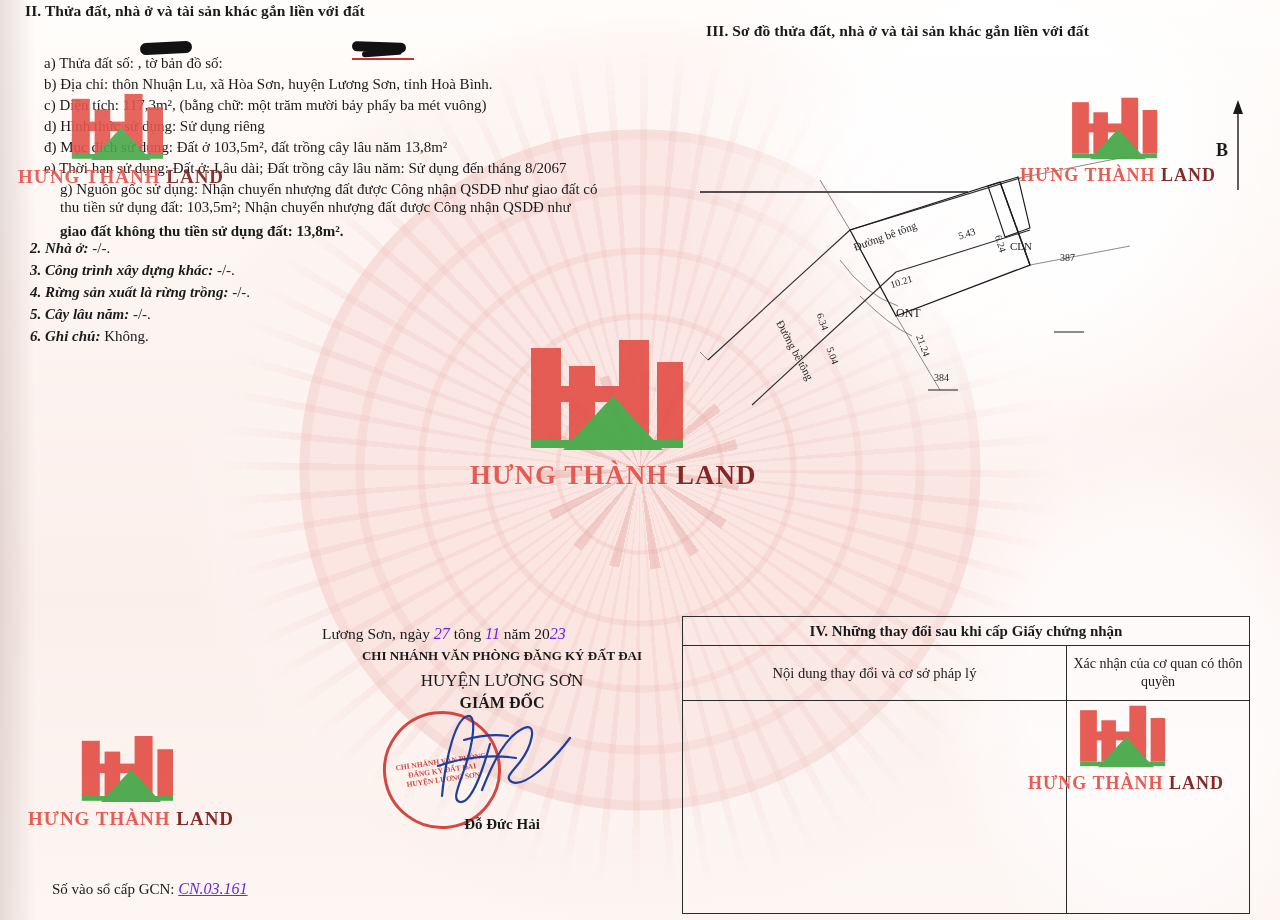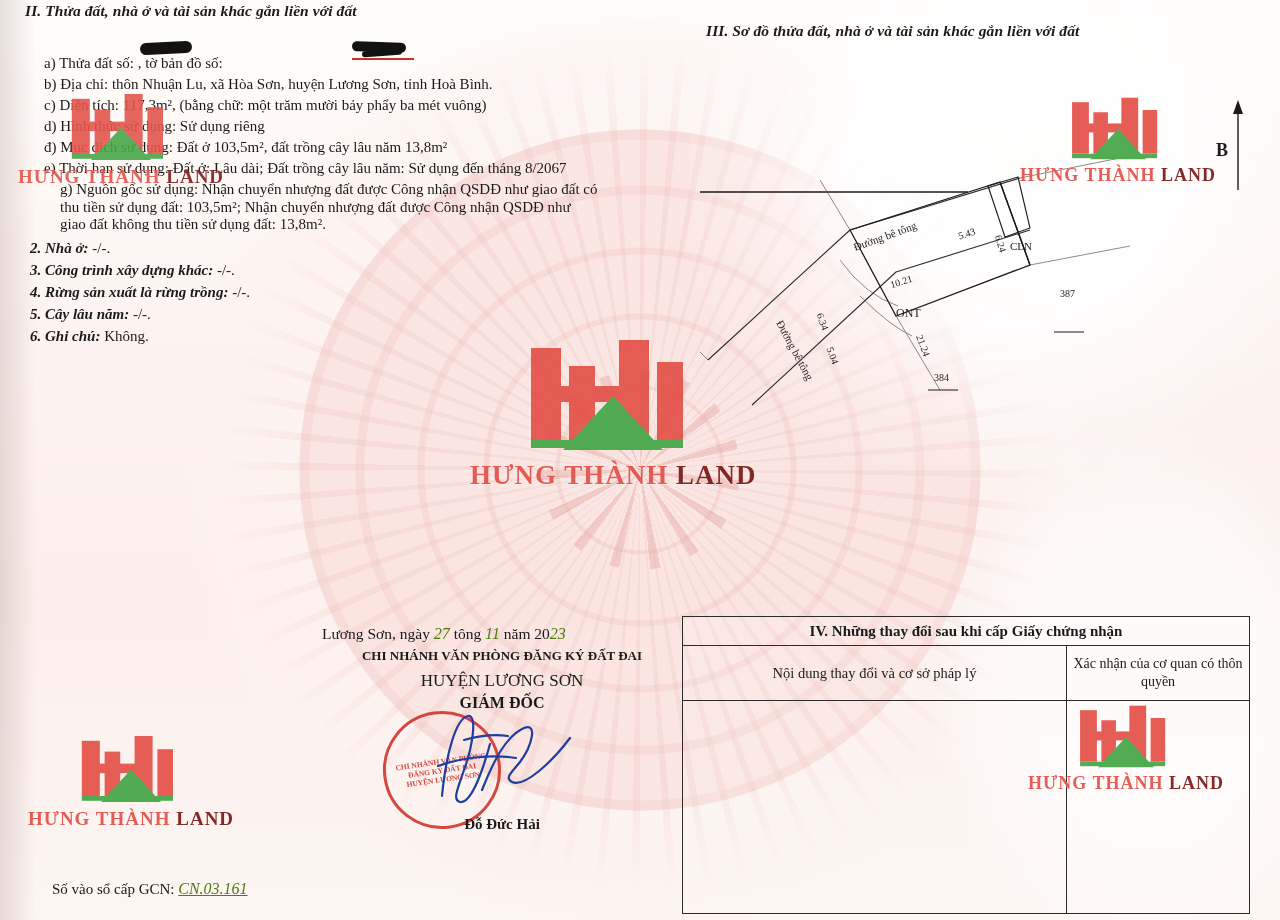--- a/index.html
+++ b/index.html
@@ -68,38 +68,38 @@
     pointer-events:none;
   }
   .shadowEdge{
     position:absolute;left:0;top:0;width:36px;height:920px;
     background:linear-gradient(90deg, rgba(150,120,115,0.22), rgba(255,255,255,0));
     pointer-events:none;
   }
 
   
   .sec-head{
-    position:absolute;font-weight:bold;font-size:15.5px;letter-spacing:.1px;font-style:italic;
+    position:absolute;font-weight:bold;font-size:15.5px;letter-spacing:.1px;
   }
   #secII{left:25px;top:2px;}
   #secIII{left:706px;top:22px;}
   .italic{font-style:italic;}
 
   #lot-label{left:38px;top:34px;font-style:italic;font-weight:bold;font-size:15px;}
   .line{position:absolute;font-size:15px;white-space:nowrap;}
 
   #l-a{left:44px;top:55px;}
   #l-b{left:44px;top:76px;}
   #l-c{left:44px;top:97px;}
   #l-d1{left:44px;top:118px;}
   #l-d2{left:44px;top:139px;}
   #l-e{left:44px;top:160px;}
   #l-e2{left:60px;top:181px;}
   #l-e3{left:60px;top:199px;}
-  #l-e4{left:60px;top:216px;}
+  #l-e4{left:60px;top:223px;font-weight:bold;}
   #l-2{left:30px;top:240px;font-style:italic;font-weight:bold;}
   #l-3{left:30px;top:262px;font-style:italic;font-weight:bold;}
   #l-4{left:30px;top:284px;font-style:italic;font-weight:bold;}
   #l-5{left:30px;top:306px;font-style:italic;font-weight:bold;}
   #l-6{left:30px;top:328px;font-style:italic;font-weight:bold;}
   .plainval{font-style:normal;font-weight:normal;}
 
   
   .redaction{
     position:absolute;background:#121212;border-radius:7px;
@@ -108,21 +108,21 @@
   #red2{left:352px;top:42px;width:54px;height:10px;transform:rotate(2deg);}
   #red2b{left:362px;top:50px;width:40px;height:6px;transform:rotate(-4deg);}
   .underline-hand{
     position:absolute;height:2px;background:#c9302c;
   }
   #uh1{left:352px;top:58px;width:62px;}
 
   
   .sig{position:absolute;text-align:center;}
   #sig-date{left:322px;top:625px;font-size:15.5px;white-space:nowrap;}
-  .hand{font-family:"Liberation Serif",serif;font-style:italic;color:#4d7c0f;font-size:16px;}
+  .hand{font-family:"Liberation Serif",serif;font-style:italic;color:#6d28d9;font-size:16px;}
   #sig-line1{left:292px;top:648px;width:420px;font-weight:bold;font-size:13px;}
   #sig-line2{left:292px;top:671px;width:420px;font-weight:normal;font-size:17px;}
   #sig-line3{left:292px;top:694px;width:420px;font-weight:bold;font-size:16px;}
   #sig-name{left:292px;top:816px;width:420px;font-weight:bold;font-size:15px;}
 
   .stamp{
     position:absolute;left:383px;top:711px;width:112px;height:112px;
     border:3px solid #d0362f;border-radius:50%;
     color:#d0362f;font-size:7.5px;line-height:9px;font-weight:bold;
     display:flex;align-items:center;justify-content:center;text-align:center;
@@ -276,21 +276,21 @@
     <g stroke="#1a1a1a" stroke-width="1">
       <line x1="354" y1="272" x2="384" y2="272"></line>
       <line x1="228" y1="330" x2="258" y2="330"></line>
     </g>
   </svg>
 
   <div class="map-txt" style="left:152px;top:170px;transform:rotate(-20deg);">Đường bê tông</div>
   <div class="map-txt" style="left:62px;top:284px;transform:rotate(62deg);">Đường bê tông</div>
   <div class="map-txt" style="left:196px;top:246px;font-size:12px;">ONT</div>
   <div class="map-txt" style="left:288px;top:180px;font-size:11px;padding-left:22px;">CLN</div>
-  <div class="map-txt small" style="left:360px;top:192px;margin-top:36px;">387</div>
+  <div class="map-txt small" style="left:360px;top:192px;">387</div>
   <div class="map-txt small" style="left:234px;top:312px;">384</div>
 
   <div class="map-txt small" style="left:258px;top:168px;transform:rotate(-17deg);">5.43</div>
   <div class="map-txt small" style="left:292px;top:178px;transform:rotate(72deg);">6.24</div>
   <div class="map-txt small" style="left:190px;top:216px;transform:rotate(-17deg);">10.21</div>
   <div class="map-txt small" style="left:114px;top:256px;transform:rotate(70deg);">6.34</div>
   <div class="map-txt small" style="left:124px;top:290px;transform:rotate(70deg);">5.04</div>
   <div class="map-txt small" style="left:212px;top:280px;transform:rotate(70deg);">21.24</div>
 </div>
 <div class="map-b">B</div>

